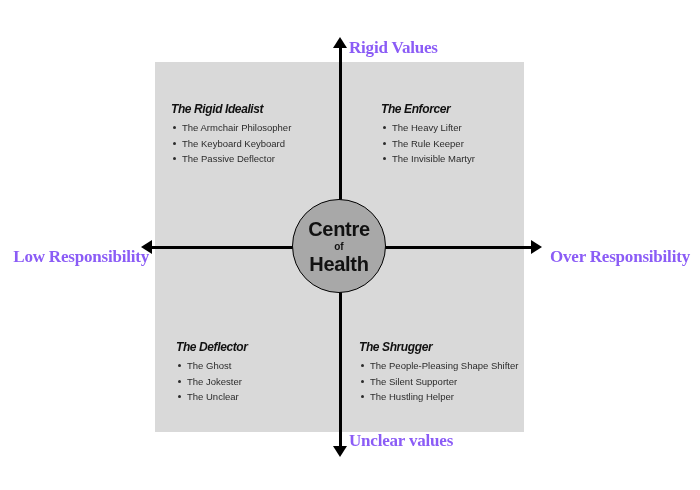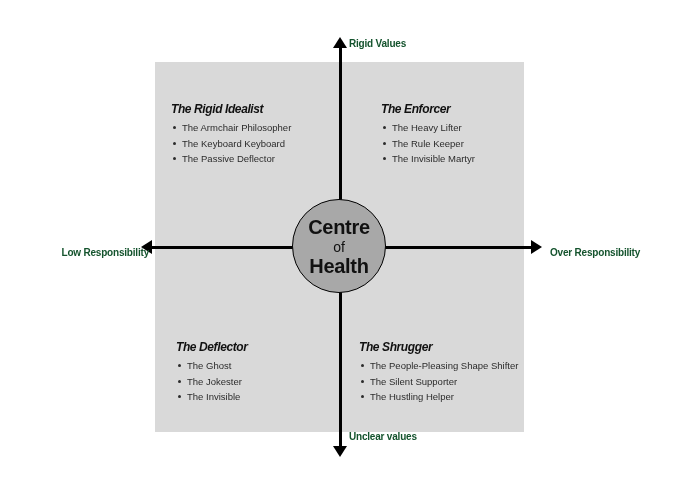--- a/index.html
+++ b/index.html
@@ -84,24 +84,25 @@
     top: 446px;
     border-left: 7px solid transparent;
     border-right: 7px solid transparent;
     border-top: 11px solid #000000;
   }
 
   
   .axis-label {
     position: absolute;
     font-weight: bold;
-    font-size: 10px;
+    font-size: 17px;
     letter-spacing: -0.2px;
     white-space: nowrap;
-    color: #14532d;
+    color: #8b5cf6;
+    font-family: Liberation Serif, serif;
   }
   .label-top    { left: 349px; top: 38px; }
   .label-bottom { left: 349px; top: 431px; }
   .label-left   { right: 551px; top: 247px; }
   .label-right  { left: 538px; top: 247px; margin-left: 12px; }
 
   
   .centre-circle {
     position: absolute;
     left: 292px;
@@ -118,22 +119,22 @@
     justify-content: center;
     line-height: 1;
   }
   .centre-main {
     font-weight: bold;
     font-size: 20px;
     letter-spacing: -0.3px;
     color: #111111;
   }
   .centre-of {
-    font-weight: normal;
-    font-size: 14px;
+    font-weight: bold;
+    font-size: 10px;
     margin: 3px 0 2px 0;
     color: #111111;
   }
 
   
   .quadrant {
     position: absolute;
   }
   .q-heading {
     font-weight: bold;
@@ -216,21 +217,21 @@
       <li>The Rule Keeper</li>
       <li>The Invisible Martyr</li>
     </ul>
   </div>
 
   <div class="quadrant q-bottom-left">
     <div class="q-heading">The Deflector</div>
     <ul class="q-list">
       <li>The Ghost</li>
       <li>The Jokester</li>
-      <li>The Invisible</li>
+      <li>The Unclear</li>
     </ul>
   </div>
 
   <div class="quadrant q-bottom-right">
     <div class="q-heading">The Shrugger</div>
     <ul class="q-list">
       <li>The People-Pleasing Shape Shifter</li>
       <li>The Silent Supporter</li>
       <li>The Hustling Helper</li>
     </ul>

